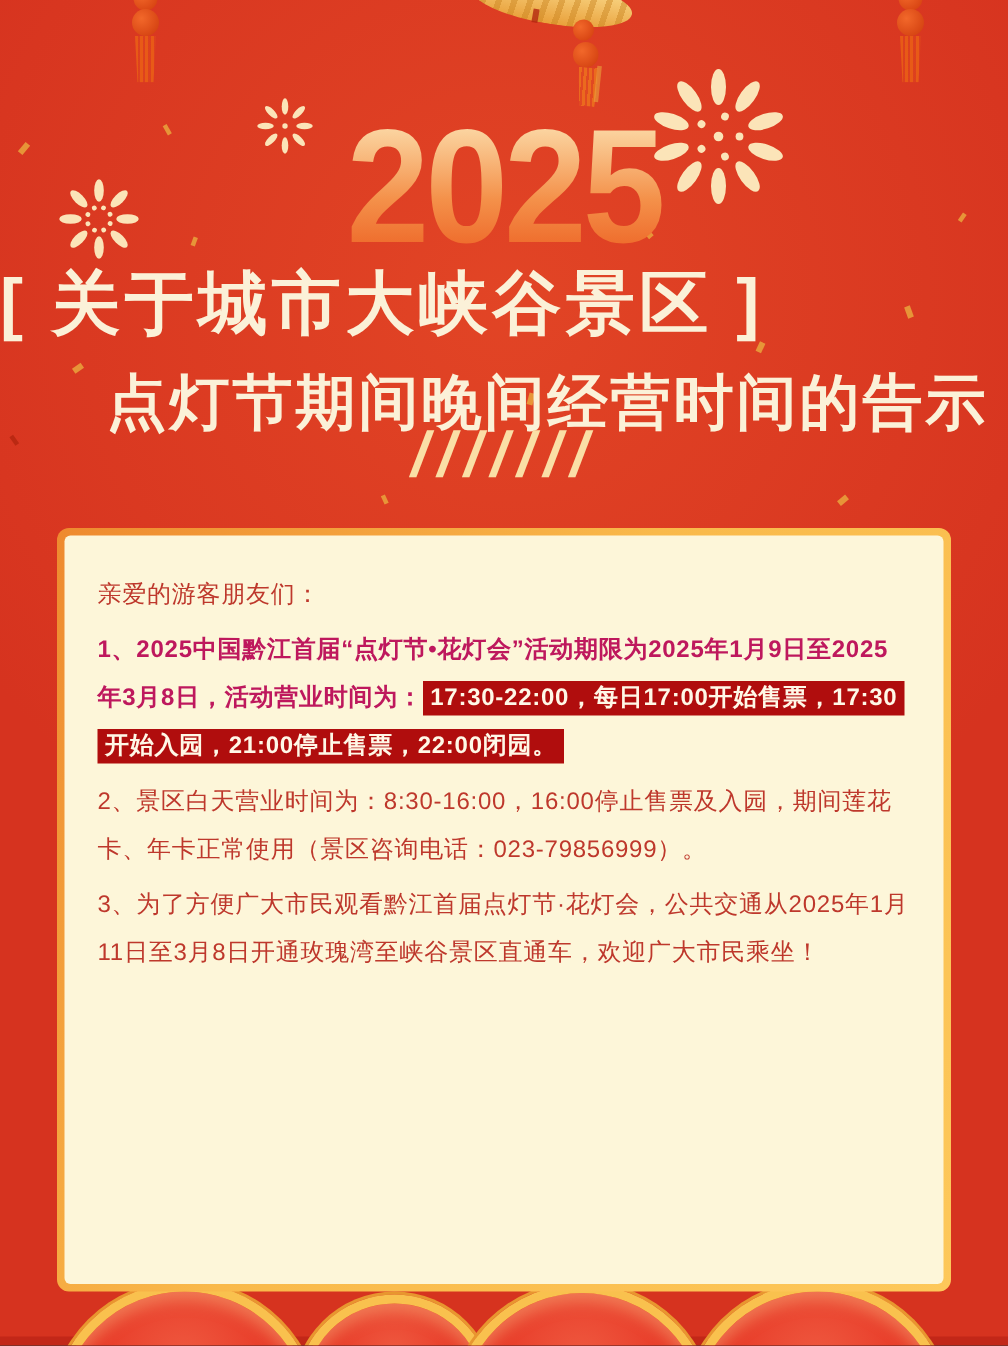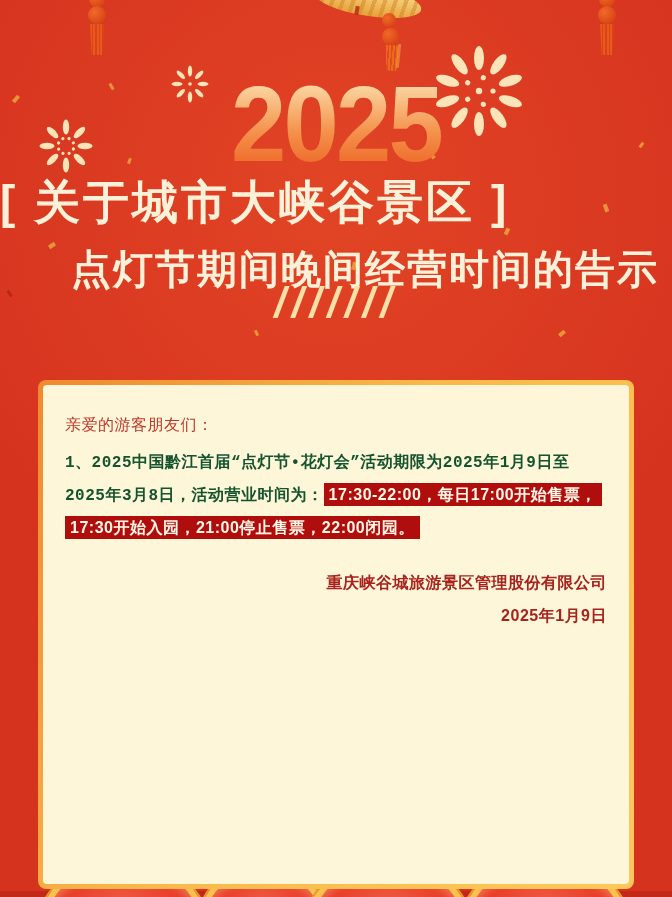--- a/index.html
+++ b/index.html
@@ -61,29 +61,28 @@
   }
   .slashes{
     position:absolute; top:282px; left:0; width:100%; text-align:center; z-index:2;
     font-size:42px; font-weight:700; font-style:italic; letter-spacing:6px; color:#FADFA6; line-height:1;
   }
   
   .card-frame{
     position:absolute; left:38px; top:352px; width:596px; height:509px; z-index:5;
     box-sizing:border-box; padding:5px; border-radius:8px;
     background:linear-gradient(120deg,#EE8A2F 0%,#F9B94A 45%,#FDC85A 100%);
-    margin-top:28px;
   }
   .card-inner{
     width:100%; height:100%; box-sizing:border-box; overflow:hidden;
     background:#FDF6D9; border-radius:4px; padding:24px 22px 18px 22px;
     color:#BE382C; font-size:16px; line-height:32px; letter-spacing:.5px;
   }
   .card-inner p{margin:0 0 5px 0;}
-  .strong{font-weight:700; color:#14532d;font-family:Liberation Mono, monospace;}
+  .strong{font-weight:700; color:#be185d;}
   .hl{
     background:#B00D0D; color:#FFF8E7; font-weight:700; padding:3px 5px;
     -webkit-box-decoration-break:clone; box-decoration-break:clone;
   }
   .signature{margin-top:22px; text-align:right;}
   .signature p{margin:0; font-weight:700; color:#A6231E; line-height:33px;}
   
   .blantern{
     position:absolute; border-radius:50%;
     border:6px solid #F9C14E; box-shadow:0 0 0 2px #E8962F, inset 0 6px 10px rgba(255,230,160,.35);
@@ -195,24 +194,22 @@
 
   <div class="year">2025</div>
   <div class="title">[ 关于城市大峡谷景区 ]</div>
   <div class="subtitle">点灯节期间晚间经营时间的告示</div>
   <div class="slashes">///////</div>
 
   <div class="card-frame">
     <div class="card-inner">
       <p>亲爱的游客朋友们：</p>
       <p><span class="strong">1、2025中国黔江首届“点灯节•花灯会”活动期限为2025年1月9日至2025年3月8日，活动营业时间为：</span><span class="hl">17:30-22:00，每日17:00开始售票，17:30开始入园，21:00停止售票，22:00闭园。</span></p>
-      <div class="signature">
-        <p>重庆峡谷城旅游景区管理股份有限公司</p>
-        <p>2025年1月9日</p>
-      </div>
+      <p>2、景区白天营业时间为：8:30-16:00，16:00停止售票及入园，期间莲花卡、年卡正常使用（景区咨询电话：023-79856999）。</p>
+      <p>3、为了方便广大市民观看黔江首届点灯节·花灯会，公共交通从2025年1月11日至3月8日开通玫瑰湾至峡谷景区直通车，欢迎广大市民乘坐！</p>
     </div>
   </div>
 
   <div class="bottom-strip"></div>
   <div class="blantern bl2">
     <span class="arc a"></span>
   </div>
   <div class="blantern bl1">
     <span class="arc a"></span>
     <span class="arc b"></span>

